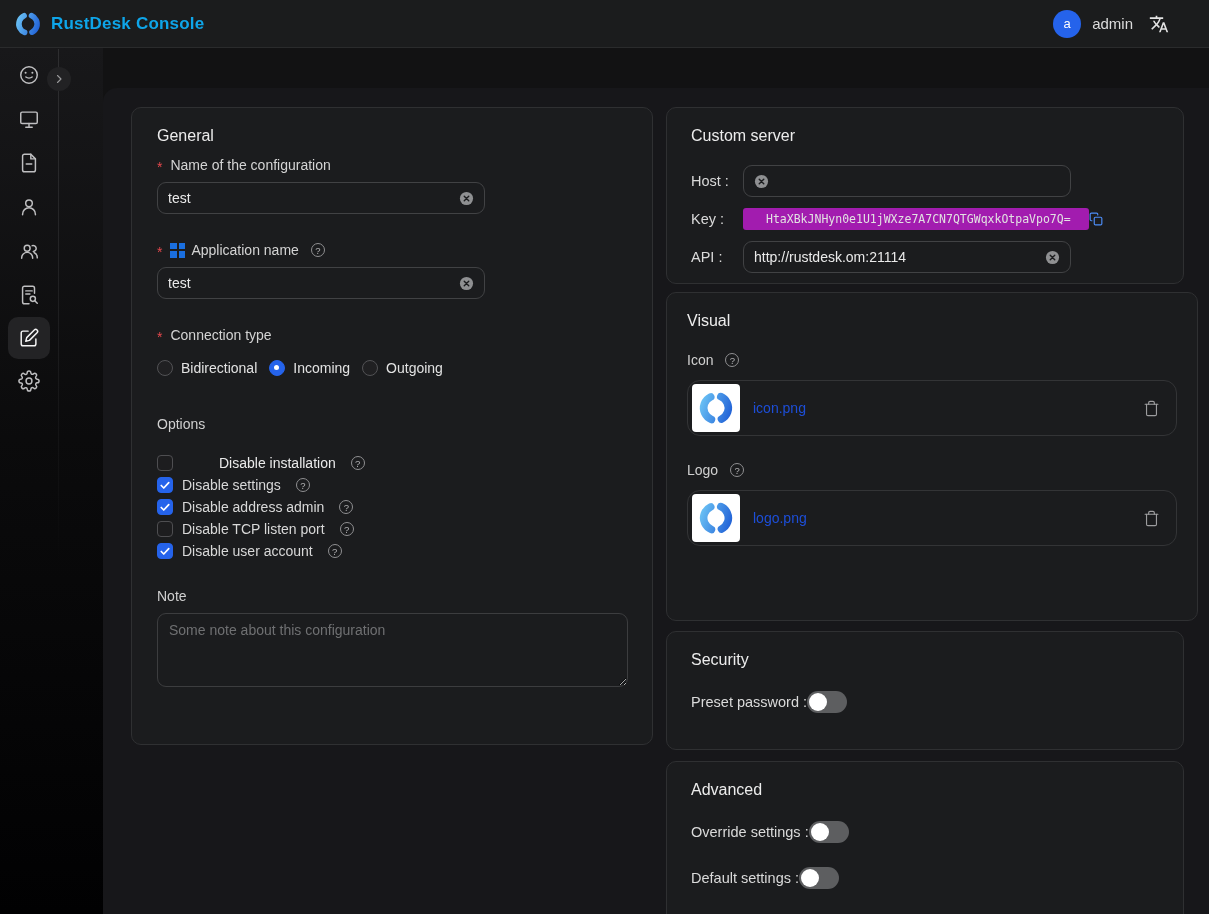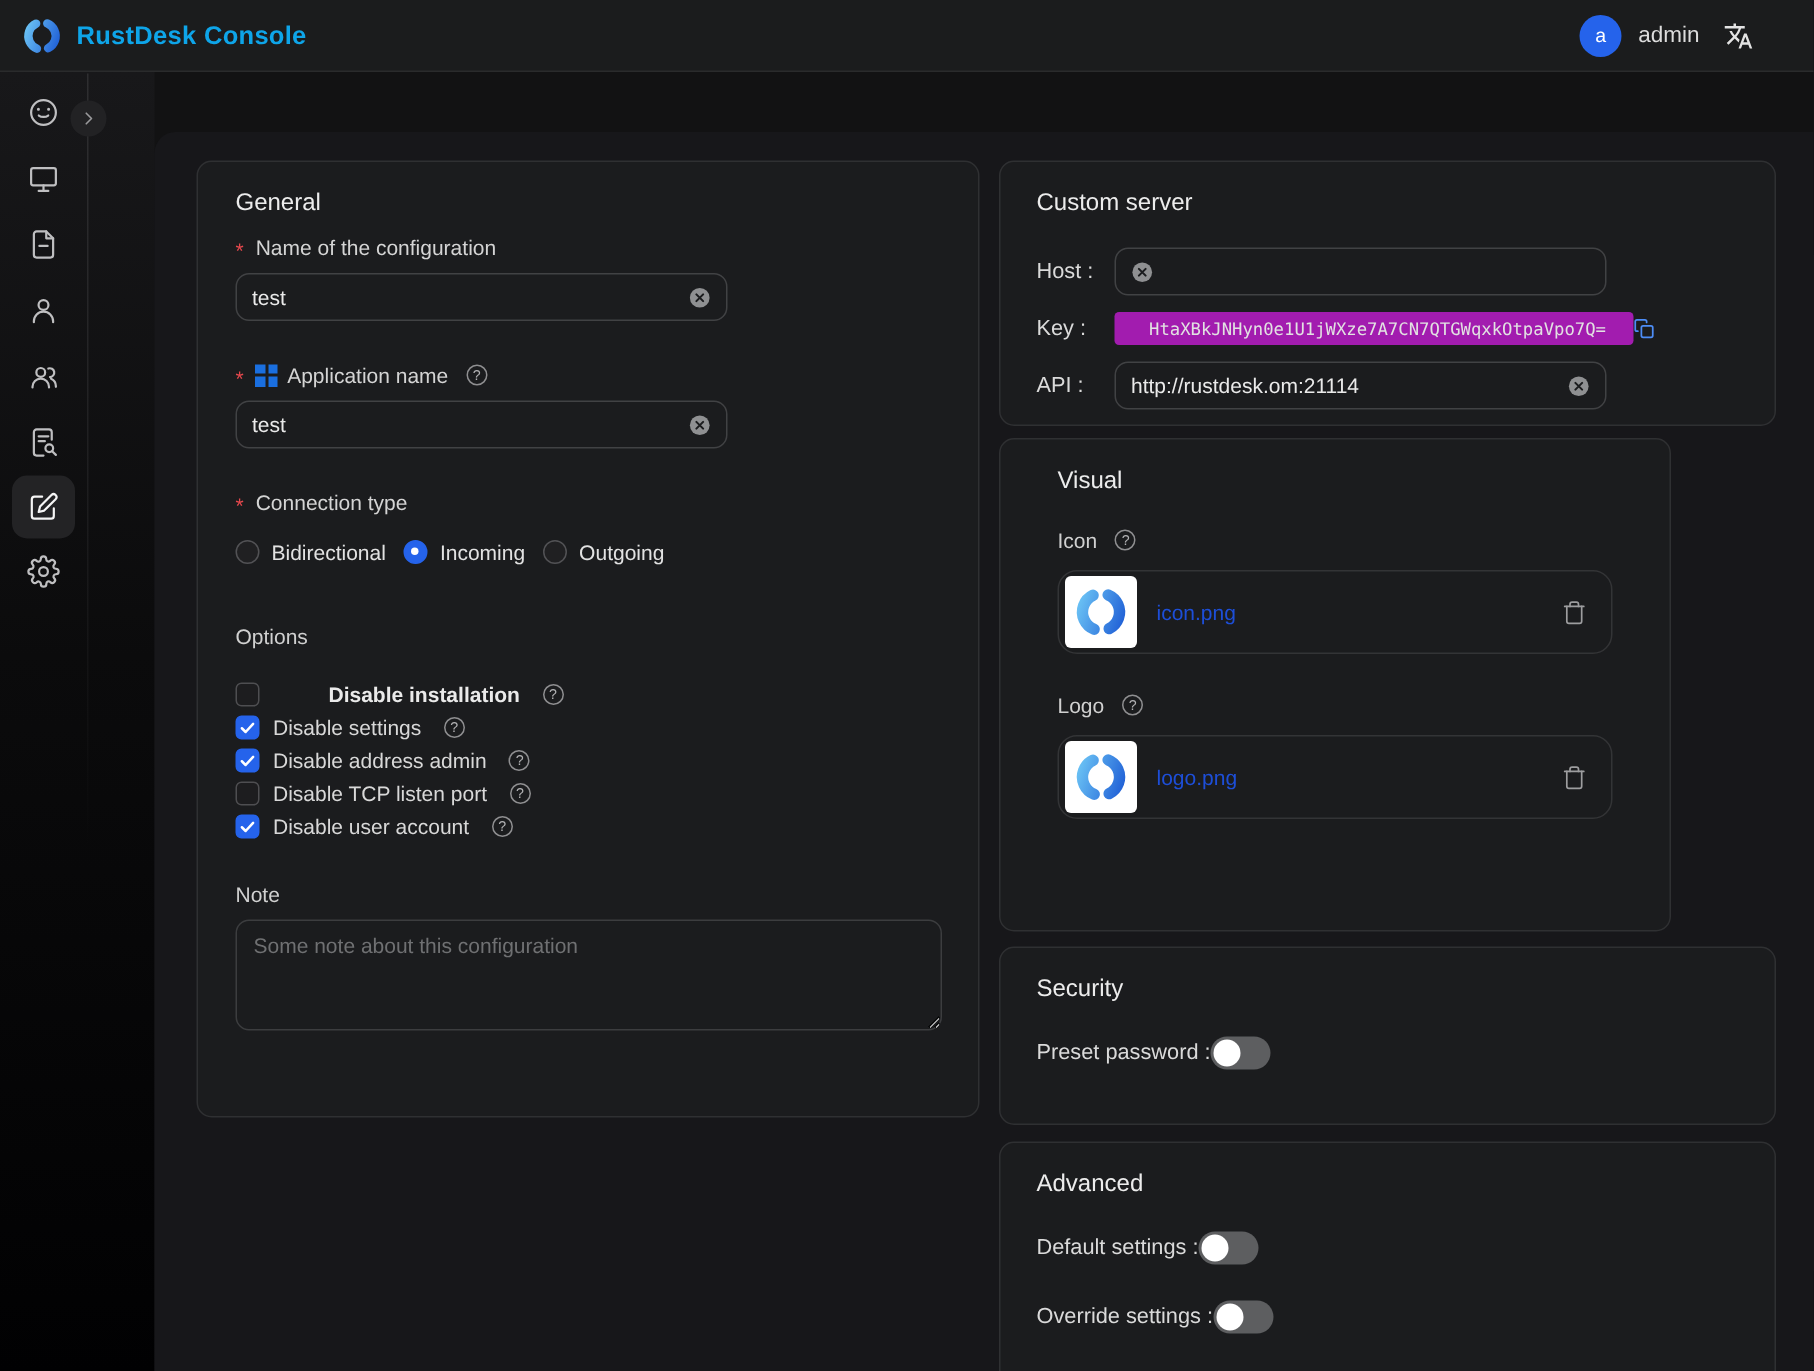--- a/index.html
+++ b/index.html
@@ -62,21 +62,21 @@
   .content {
     position: absolute; left: 103px; top: 88px; right: 0; bottom: 0;
     background: #17171a; border-top-left-radius: 14px;
   }
   .card {
     position: absolute; background: #1b1c1e; border: 1px solid #2f3032; border-radius: 10px;
     padding: 19px 25px;
   }
   .card-general   { left: 28px;  top: 19px;  width: 522px; height: 638px; }
   .card-server    { left: 563px; top: 19px;  width: 518px; height: 177px; padding: 19px 24px; }
-  .card-visual    { left: 563px; top: 204px; width: 448px; height: 329px; padding: 19px 38px; }
+  .card-visual    { left: 563px; top: 204px; width: 532px; height: 329px; padding: 19px 20px; }
   .card-security  { left: 563px; top: 543px; width: 518px; height: 119px; padding: 19px 24px; }
   .card-advanced  { left: 563px; top: 673px; width: 518px; height: 320px; padding: 19px 24px; }
   .card-title { font-size: 16px; font-weight: 500; color: #ececec; }
 
   .field-label { font-size: 14px; color: #d4d4d4; display: flex; align-items: center; gap: 6px; }
   .req { color: #e5484d; font-size: 14px; margin-right: 2px; position: relative; top: 2px; }
 
   .text-input {
     display: flex; align-items: center; width: 328px; height: 32px;
     border: 1px solid #414244; border-radius: 9px; background: transparent; padding: 0 10px;
@@ -110,21 +110,21 @@
   .option-row { display: flex; align-items: center; gap: 9px; height: 22px; cursor: pointer; }
   .checkbox {
     width: 16px; height: 16px; border-radius: 4px; flex: 0 0 auto;
     border: 1.5px solid #4e4e51; background: #1d1d1f;
     display: flex; align-items: center; justify-content: center;
   }
   .checkbox svg { width: 10px; height: 9px; display: none; }
   .checkbox.checked { background: #2563eb; border-color: #2563eb; }
   .checkbox.checked svg { display: block; }
   .option-label { font-size: 14px; color: #d8d8d8; }
-  .option-label.bold { font-weight: 700; color: #eaeaea; padding-left: 37px; }
+  .option-label.bold { font-weight: 400; color: #eaeaea; padding-left: 37px; }
   .help-icon {
     width: 14px; height: 14px; border-radius: 50%; border: 1.2px solid #8f8f91;
     display: inline-flex; align-items: center; justify-content: center;
     font-size: 9.5px; color: #b2b2b4; margin-left: 6px; cursor: pointer; flex: 0 0 auto;
   }
   .g-note-label { margin-top: 26px; margin-bottom: 9px; color: #d0d0d0; }
   .note-area {
     width: 471px; height: 74px; background: transparent; border: 1px solid #3c3d3f;
     border-radius: 9px; padding: 8px 11px; font-size: 14px; font-family: inherit;
     color: #e5e5e5; resize: vertical; outline: none;
@@ -473,22 +473,22 @@
     <h2 class="card-title sec-title">Security</h2>
     <div class="toggle-row">
       <span class="toggle-label">Preset password :</span>
       <span class="toggle"></span>
     </div>
   </section>
 
   <section class="card card-advanced">
     <h2 class="card-title sec-title">Advanced</h2>
     <div class="toggle-row">
+      <span class="toggle-label">Override settings :</span>
+      <span class="toggle"></span>
+    </div>
+    <div class="toggle-row">
       <span class="toggle-label">Default settings :</span>
       <span class="toggle"></span>
     </div>
-    <div class="toggle-row">
-      <span class="toggle-label">Override settings :</span>
-      <span class="toggle"></span>
-    </div>
   </section>
 
 </main>
 
 </body></html>

